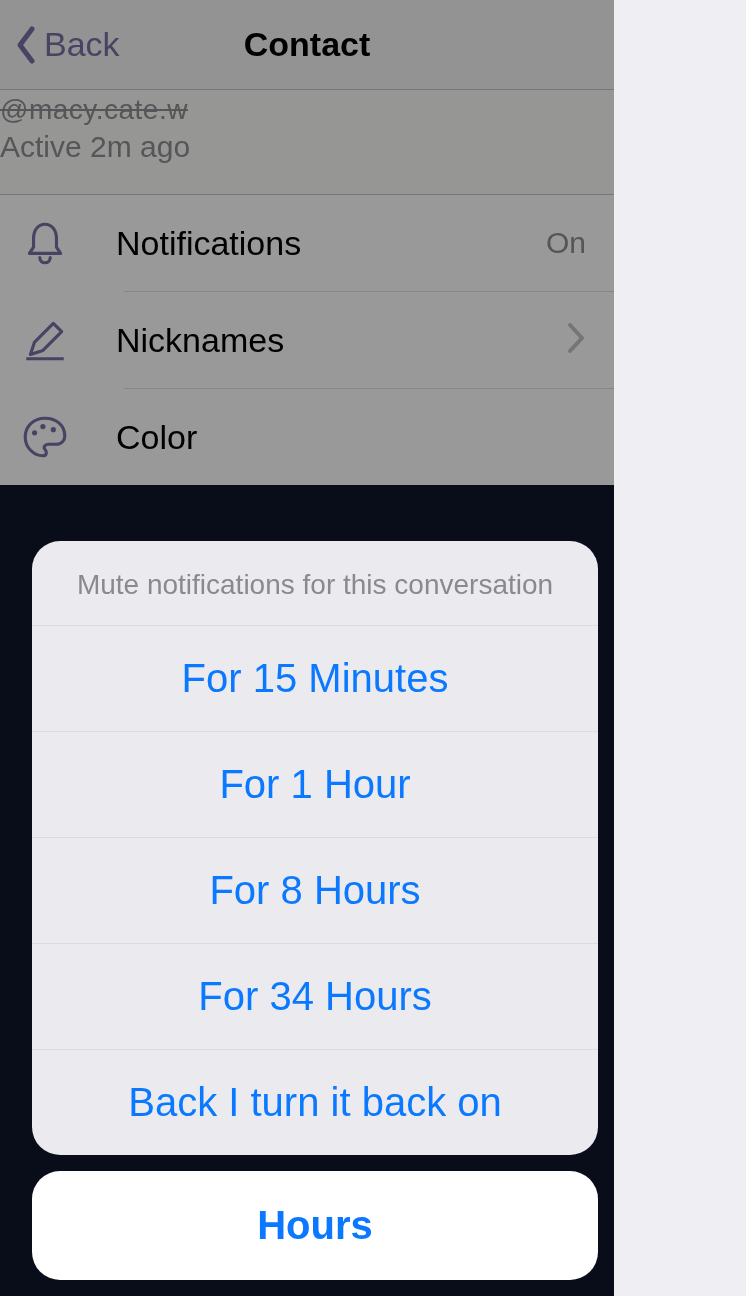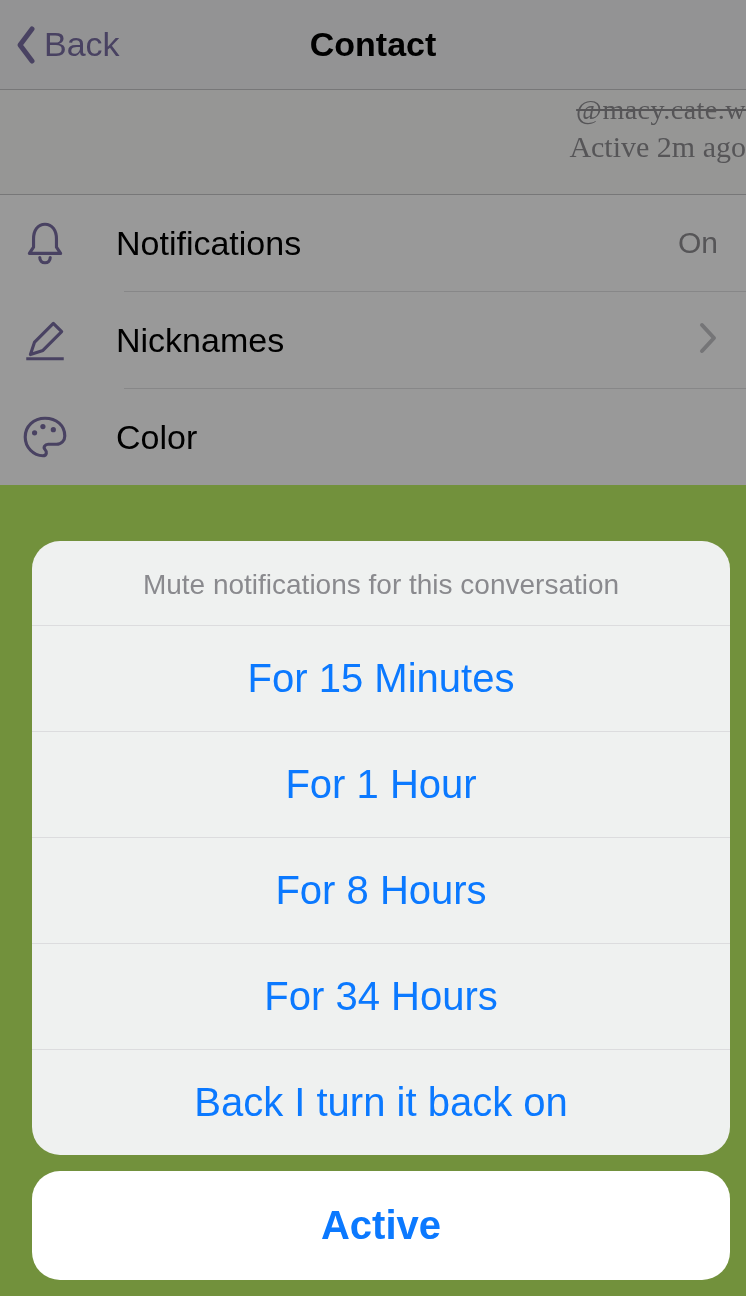--- a/index.html
+++ b/index.html
@@ -5,23 +5,23 @@
   * { box-sizing: border-box; margin: 0; padding: 0; }
   html, body {
     width: 746px;
     height: 1296px;
     overflow: hidden;
     font-family: -apple-system, "Helvetica Neue", Arial, sans-serif;
     background: #efeef3;
   }
   .screen {
     position: relative;
-    width: 746px;
+    width: 614px;
     height: 1296px;
-    background: #bef264;
+    background: #0f172a;
   }
   
   .navbar {
     height: 90px;
     background: #f5f5f7;
     border-bottom: 1px solid #c6c6c8;
     display: flex;
     align-items: center;
     position: relative;
   }
@@ -39,24 +39,23 @@
     left: 0; right: 0;
     text-align: center;
     font-size: 34px;
     font-weight: 600;
     color: #000;
     pointer-events: none;
   }
   
   .profile-strip {
     background: #fafaf9;
-    text-align: right;
-    padding: 4px 0 30px 12px;
+    text-align: left;
+    padding: 4px 0 30px 0;
     border-bottom: 1px solid #c6c6c8;
-    font-family: Liberation Serif, serif;
   }
   .handle {
     font-size: 28px;
     color: #8f8e92;
     text-decoration: line-through;
     letter-spacing: 0.5px;
   }
   .active-status {
     font-size: 30px;
     color: #8f8e92;
@@ -210,16 +209,16 @@
 
   <div class="sheet-wrap">
     <div class="sheet">
       <div class="sheet-title">Mute notifications for this conversation</div>
       <div class="sheet-option">For 15 Minutes</div>
       <div class="sheet-option">For 1 Hour</div>
       <div class="sheet-option">For 8 Hours</div>
       <div class="sheet-option">For 34 Hours</div>
       <div class="sheet-option">Back I turn it back on</div>
     </div>
-    <div class="sheet-cancel">Active</div>
+    <div class="sheet-cancel">Hours</div>
   </div>
 
 </div>
 
 </body></html>

